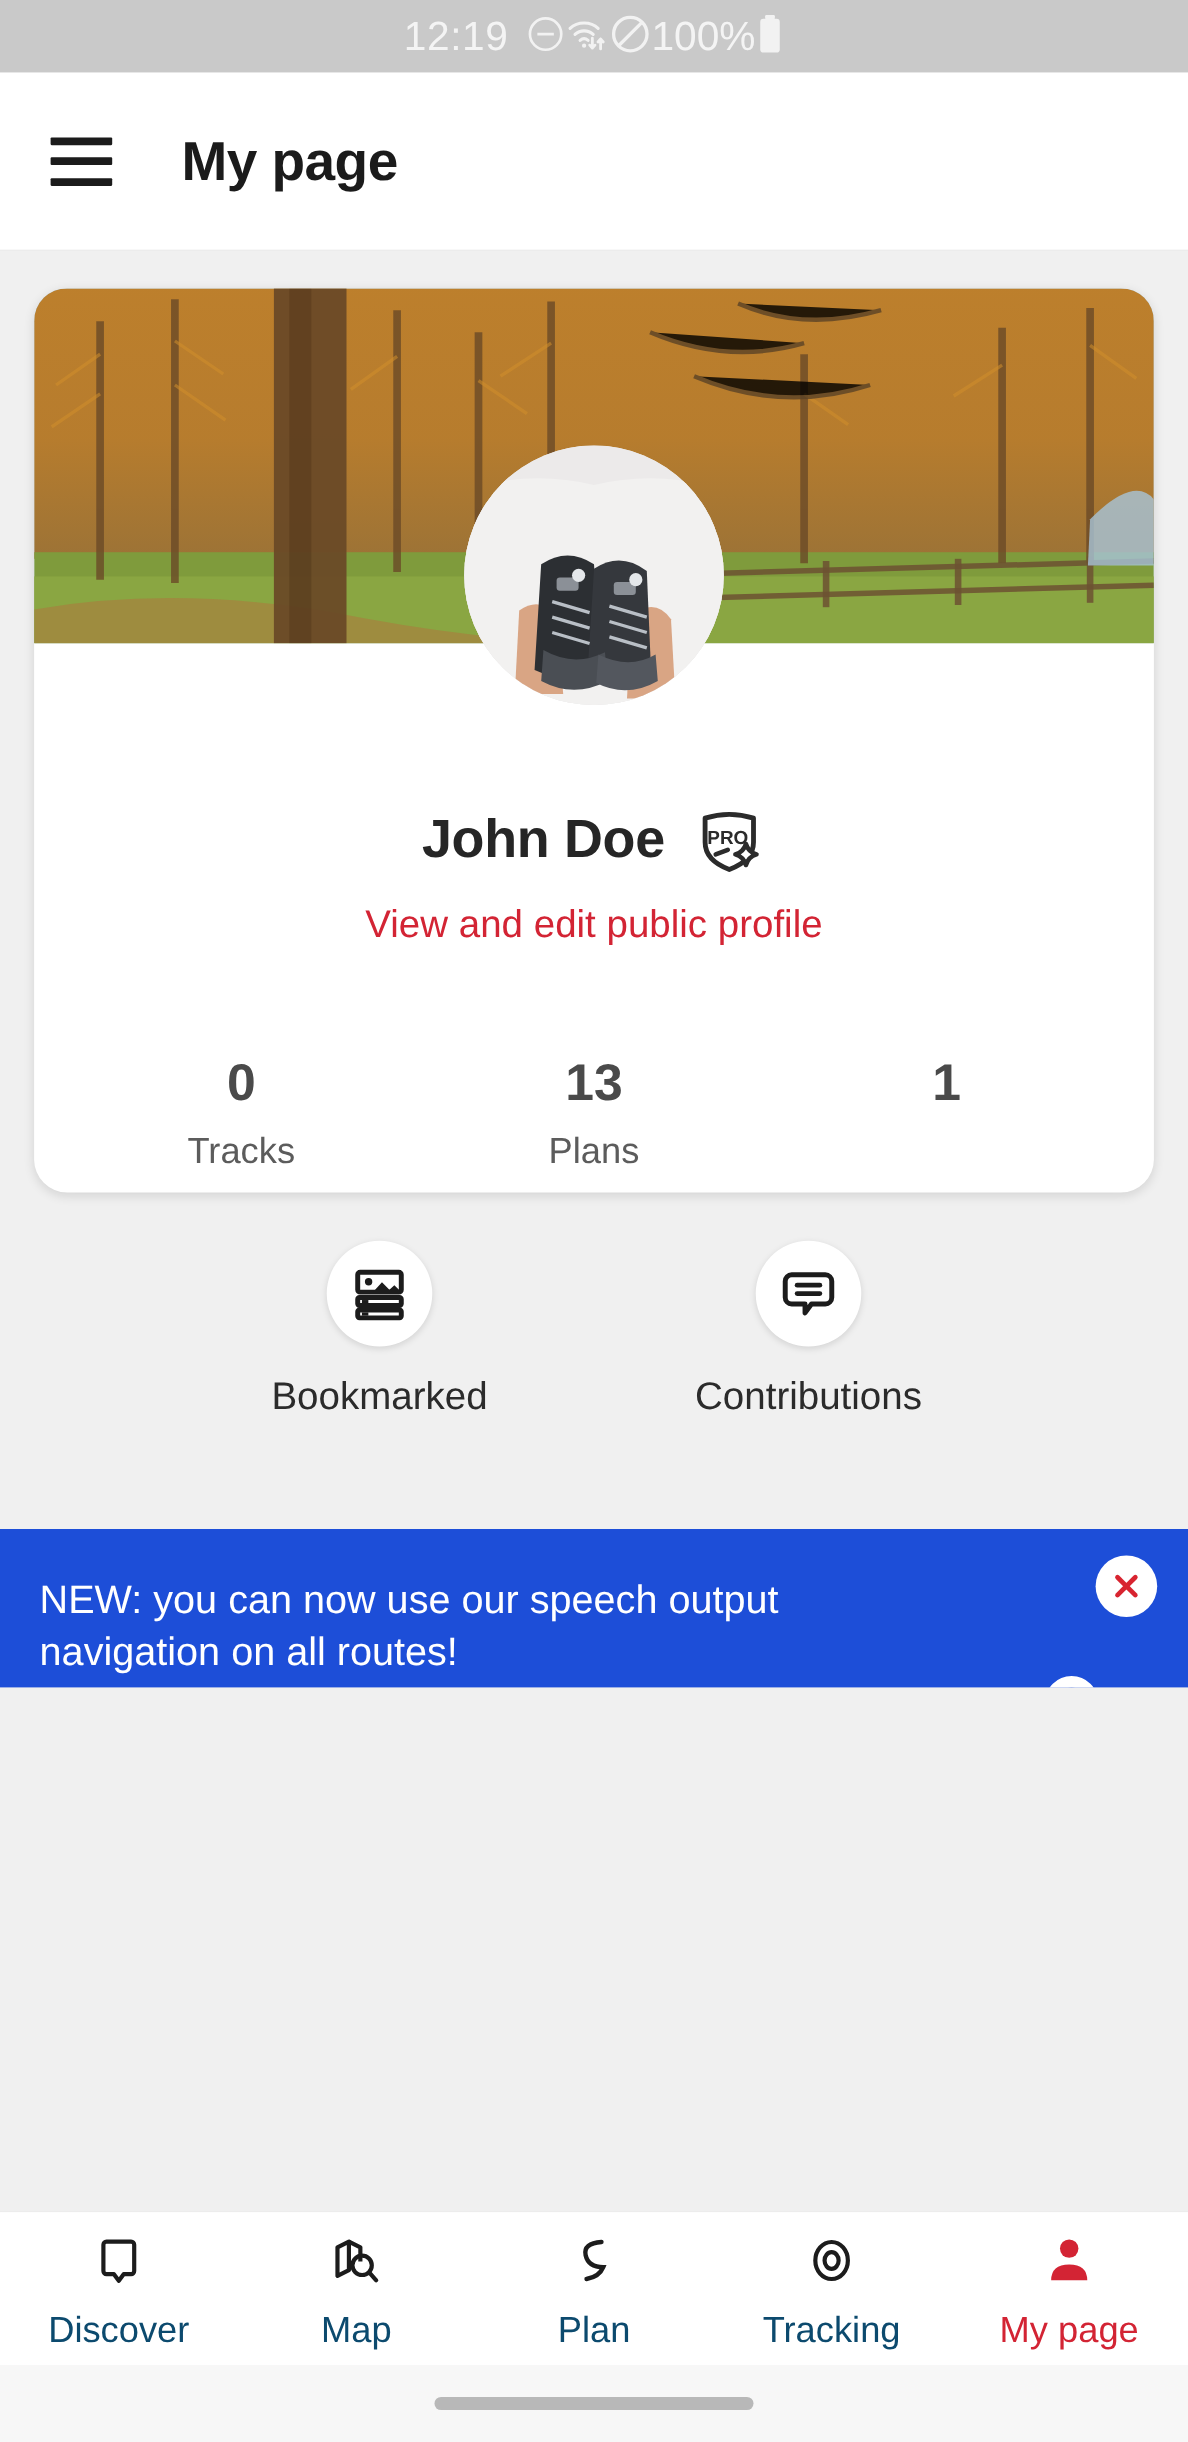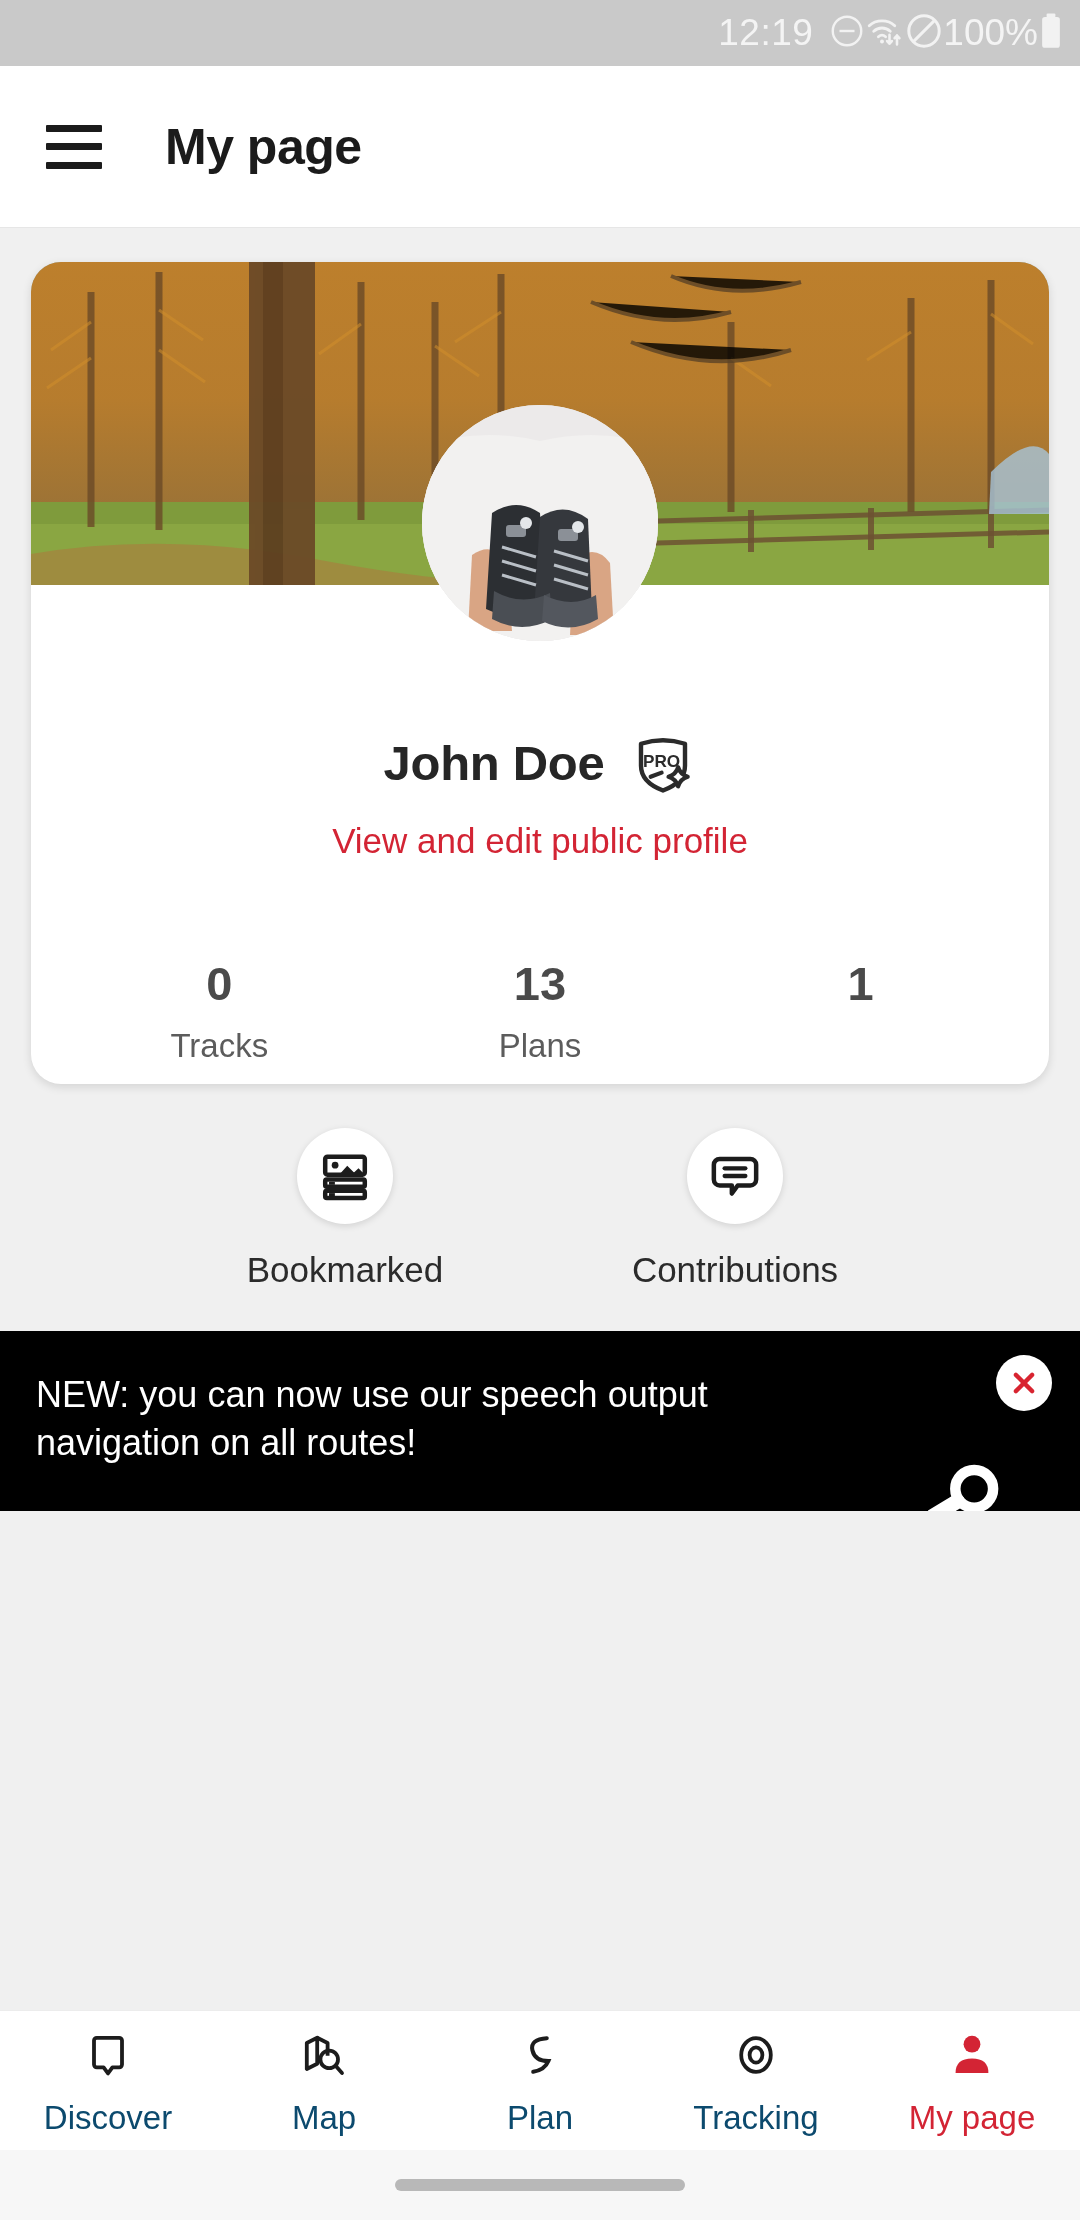--- a/index.html
+++ b/index.html
@@ -7,21 +7,21 @@
     width:1080px; height:2220px;
     font-family:"Liberation Sans", sans-serif;
     background:#ffffff;
     overflow:hidden;
   }
   .phone { position:relative; width:1080px; height:2220px; background:#f0f0f0; display:flex; flex-direction:column; }
 
   
   .statusbar {
     height:66px; background:#c9c9c9; flex:0 0 66px;
-    display:flex; align-items:center; justify-content:flex-end;
+    display:flex; align-items:center; justify-content:center;
     padding:0 16px; color:#f2f2f2;
   }
   .sb-left { display:flex; align-items:center; gap:16px; }
   .sb-time { font-size:37px; letter-spacing:0.5px; color:#f4f4f4; }
   .sb-right { display:flex; align-items:center; }
   .sb-pct { font-size:37px; color:#f4f4f4; }
   .ic { display:block; }
 
   
   .appbar {
@@ -68,22 +68,22 @@
   .action { width:290px; text-align:center; cursor:pointer; }
   .action-circle {
     width:96px; height:96px; margin:0 auto; border-radius:50%;
     background:#ffffff; box-shadow:0 2px 7px rgba(0,0,0,0.13);
     display:flex; align-items:center; justify-content:center;
   }
   .action-label { margin-top:26px; font-size:35px; color:#2b2b2b; }
 
   
   .banner {
-    position:absolute; left:0; right:0; top:1103px; height:180px;
-    background:#000000; overflow:hidden;
+    position:absolute; left:0; right:0; top:1162px; height:144px;
+    background:#1d4ed8; overflow:hidden;
   }
   .banner-text {
     position:absolute; left:36px; top:40px; width:700px;
     font-size:36px; line-height:1.32; color:#ffffff;
   }
   .banner-close {
     position:absolute; right:28px; top:24px; width:56px; height:56px;
     border-radius:50%; background:#ffffff;
     display:flex; align-items:center; justify-content:center; cursor:pointer;
   }

